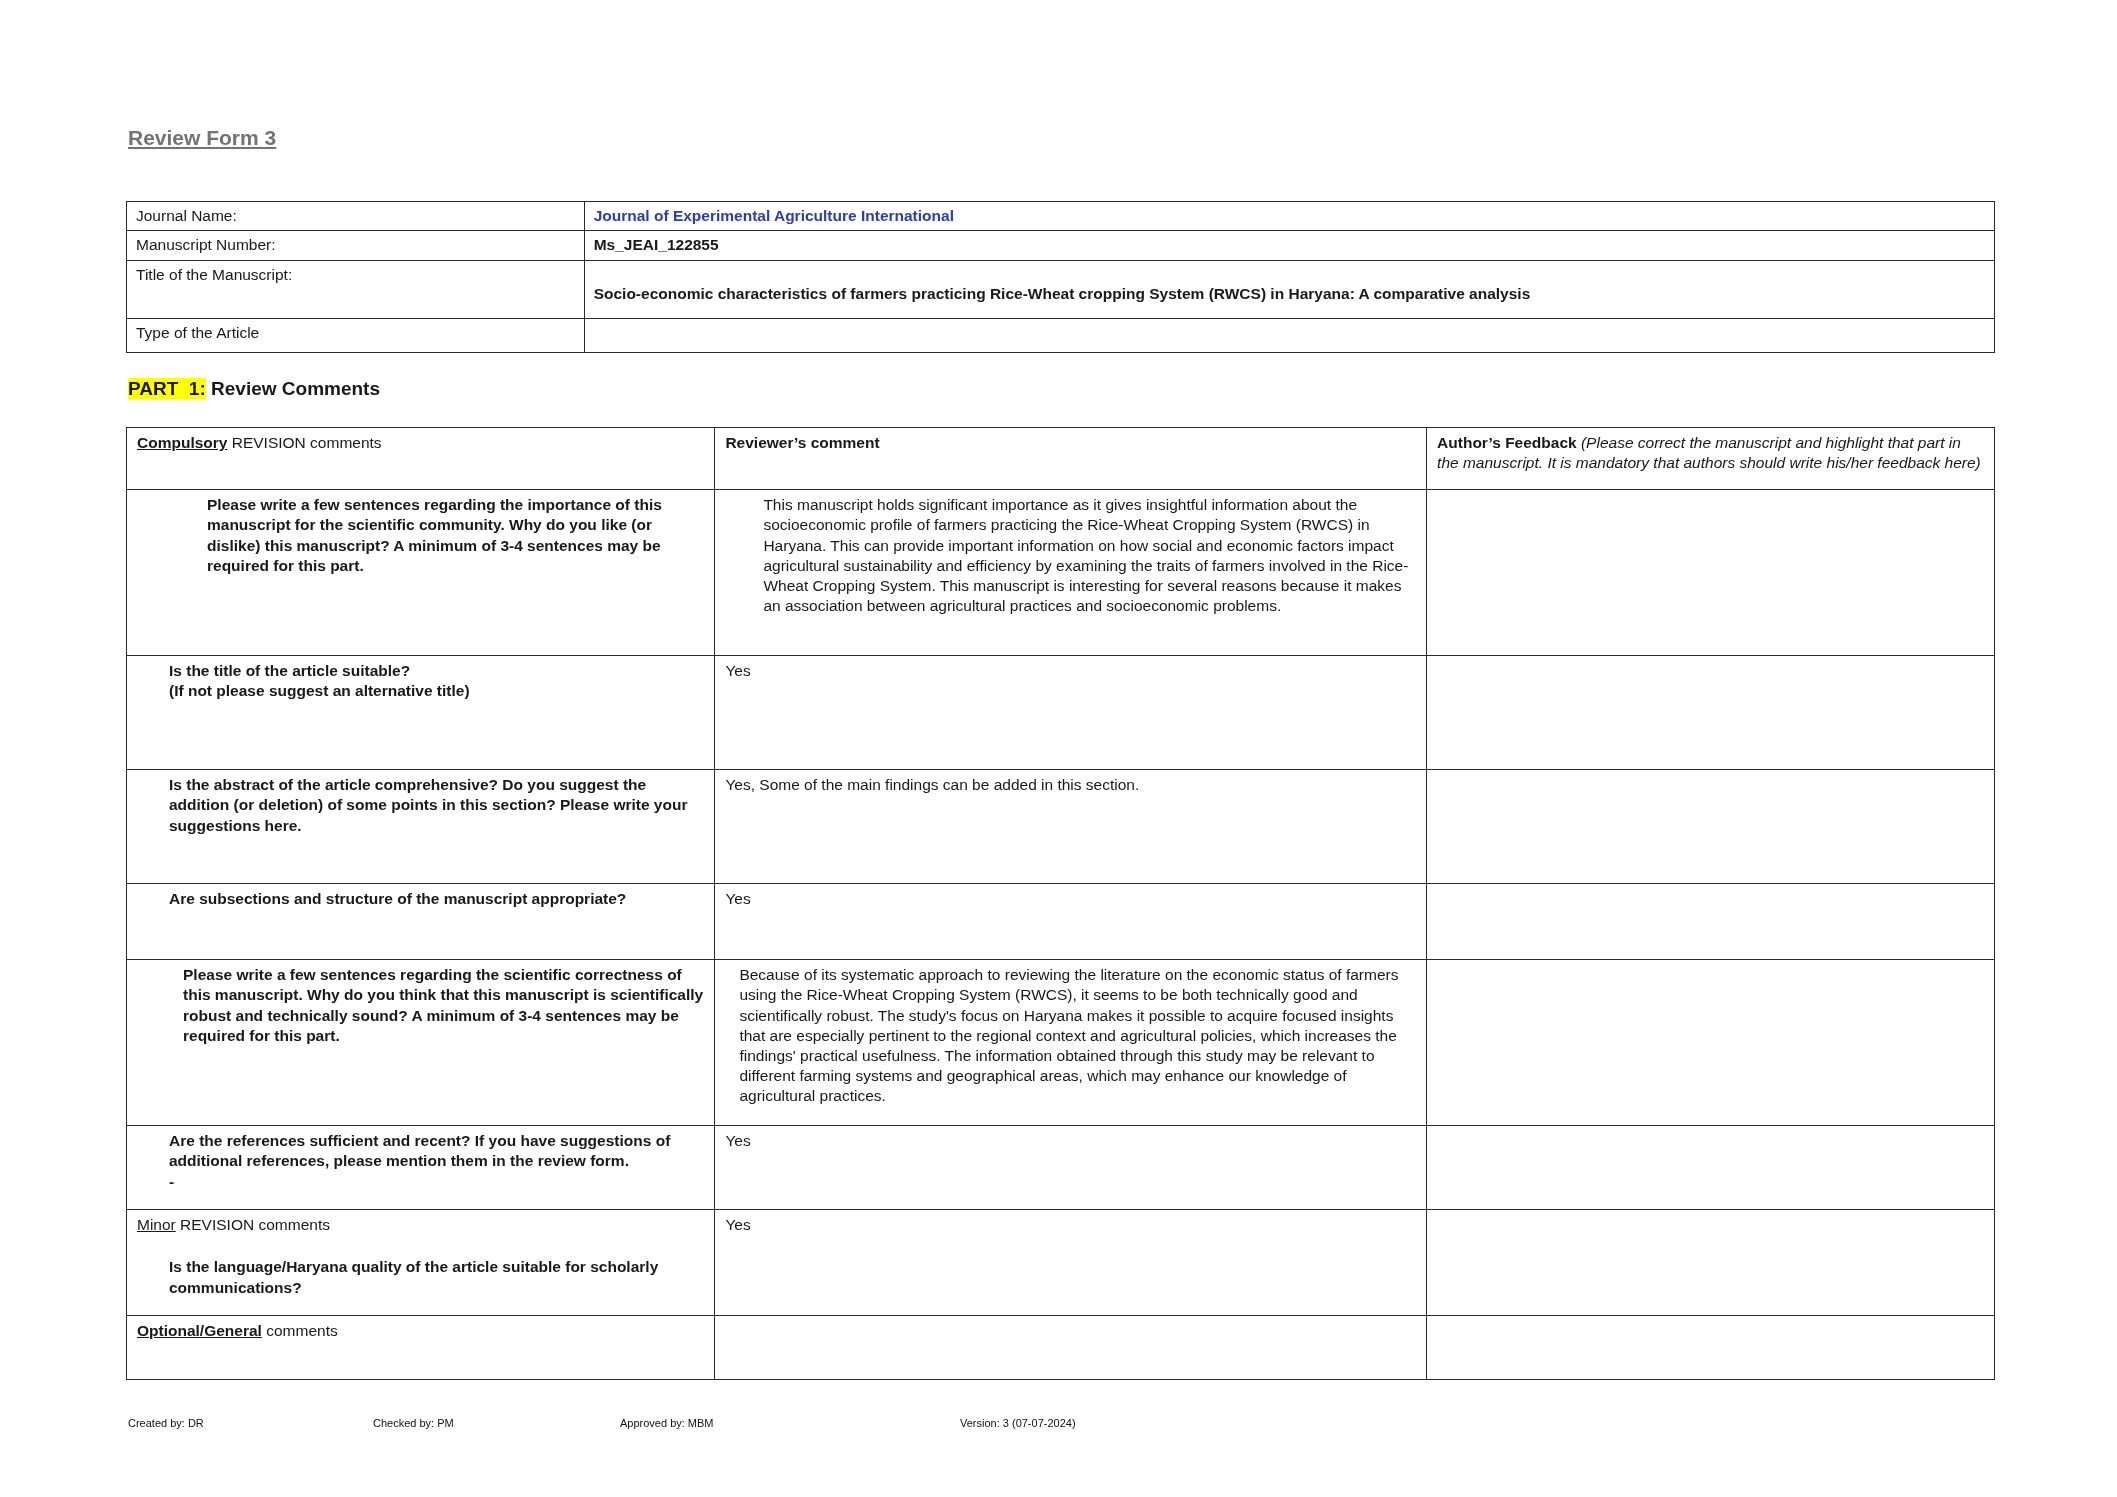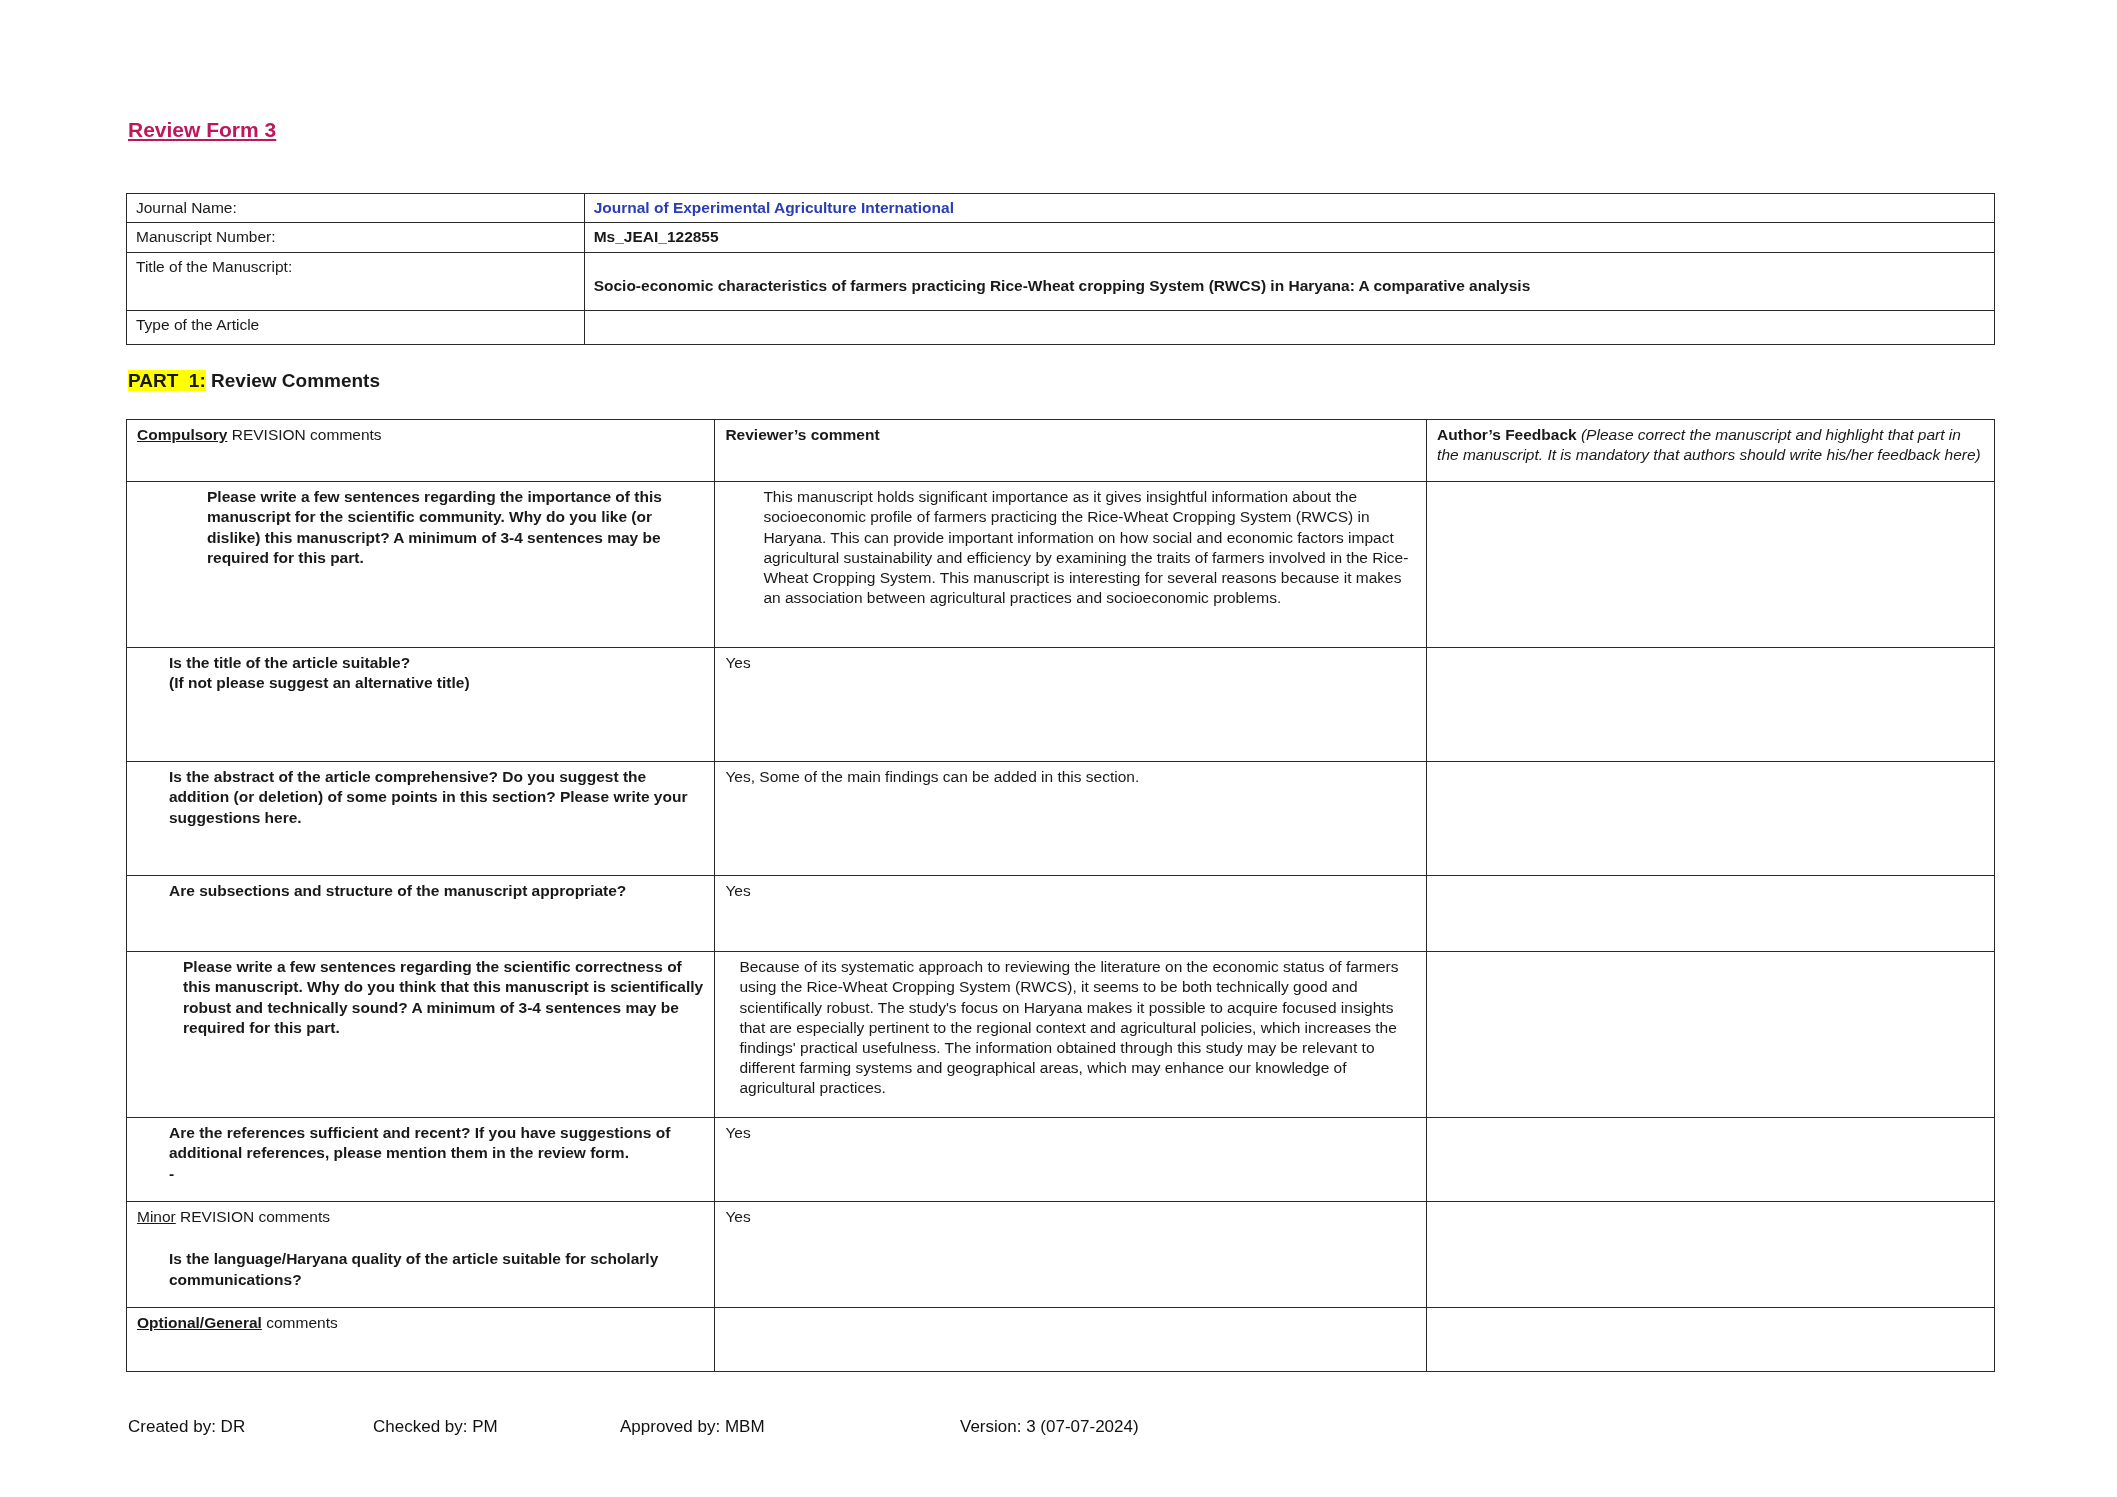--- a/index.html
+++ b/index.html
@@ -10,25 +10,25 @@
     background: #ffffff;
     font-family: "Liberation Sans", "DejaVu Sans", sans-serif;
     color: #191919;
     font-size: 15.5px;
     line-height: 1.3;
     overflow: hidden;
   }
   .content { padding: 112px 122px 0 126px; }
 
   h1.doc-title {
-    color: #be185d;
+    color: #737373;
     font-size: 21px;
     font-weight: bold;
     text-decoration: underline;
-    margin: 4px 0 50px 2px;
+    margin: 12px 0 50px 2px;
   }
 
   table { border-collapse: collapse; width: 100%; table-layout: fixed; }
   td { border: 1px solid #2a2a2a; padding: 4px 9px; vertical-align: top; }
 
   
   .info-table td.label-cell { width: 24.5%; margin-top: 20px; }
   .info-table tr.row-journal td { height: 28px; }
   .info-table tr.row-ms td { height: 28px; }
   .info-table tr.row-title td { height: 58px; }
@@ -65,21 +65,21 @@
   .review-table tr.r6 td { height: 84px; }
   .review-table tr.r-minor td { height: 106px; }
   .review-table tr.r-optional td { height: 64px; }
   .minor-question { margin-top: 22px; }
   .minor-answer-pad { padding-top: 44px; }
 
   
   .footer {
     position: absolute;
     left: 128px; top: 1416px;
-    font-size: 17px;
+    font-size: 11px;
     display: flex;
     color: #111;
   }
   .footer .f1 { width: 245px; }
   .footer .f2 { width: 247px; }
   .footer .f3 { width: 340px; }
 </style>
 </head>
 <body>
 

